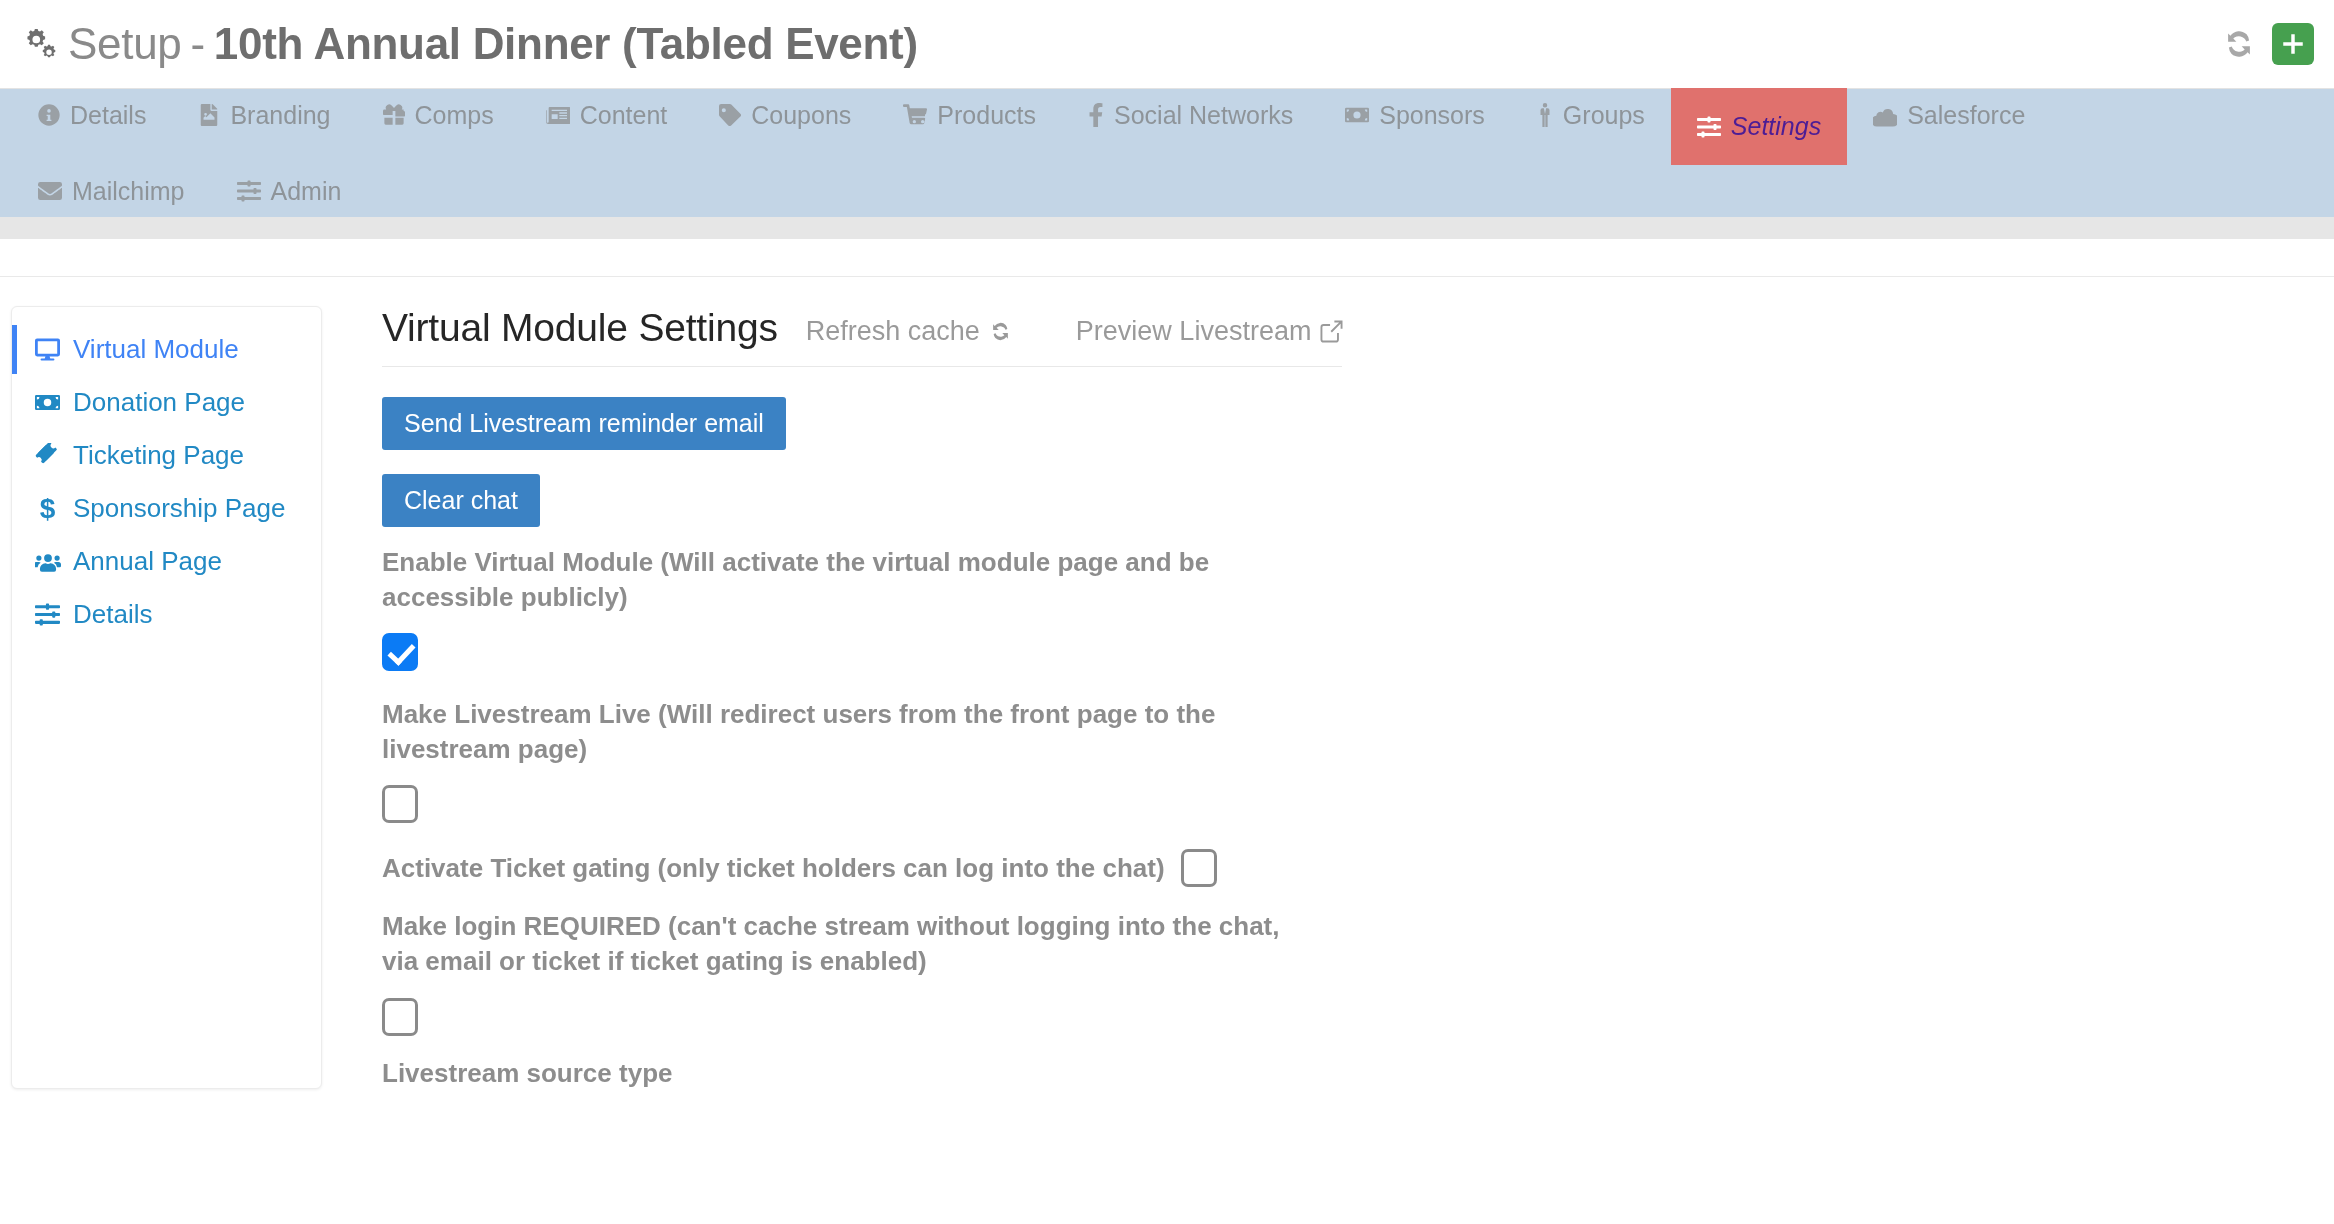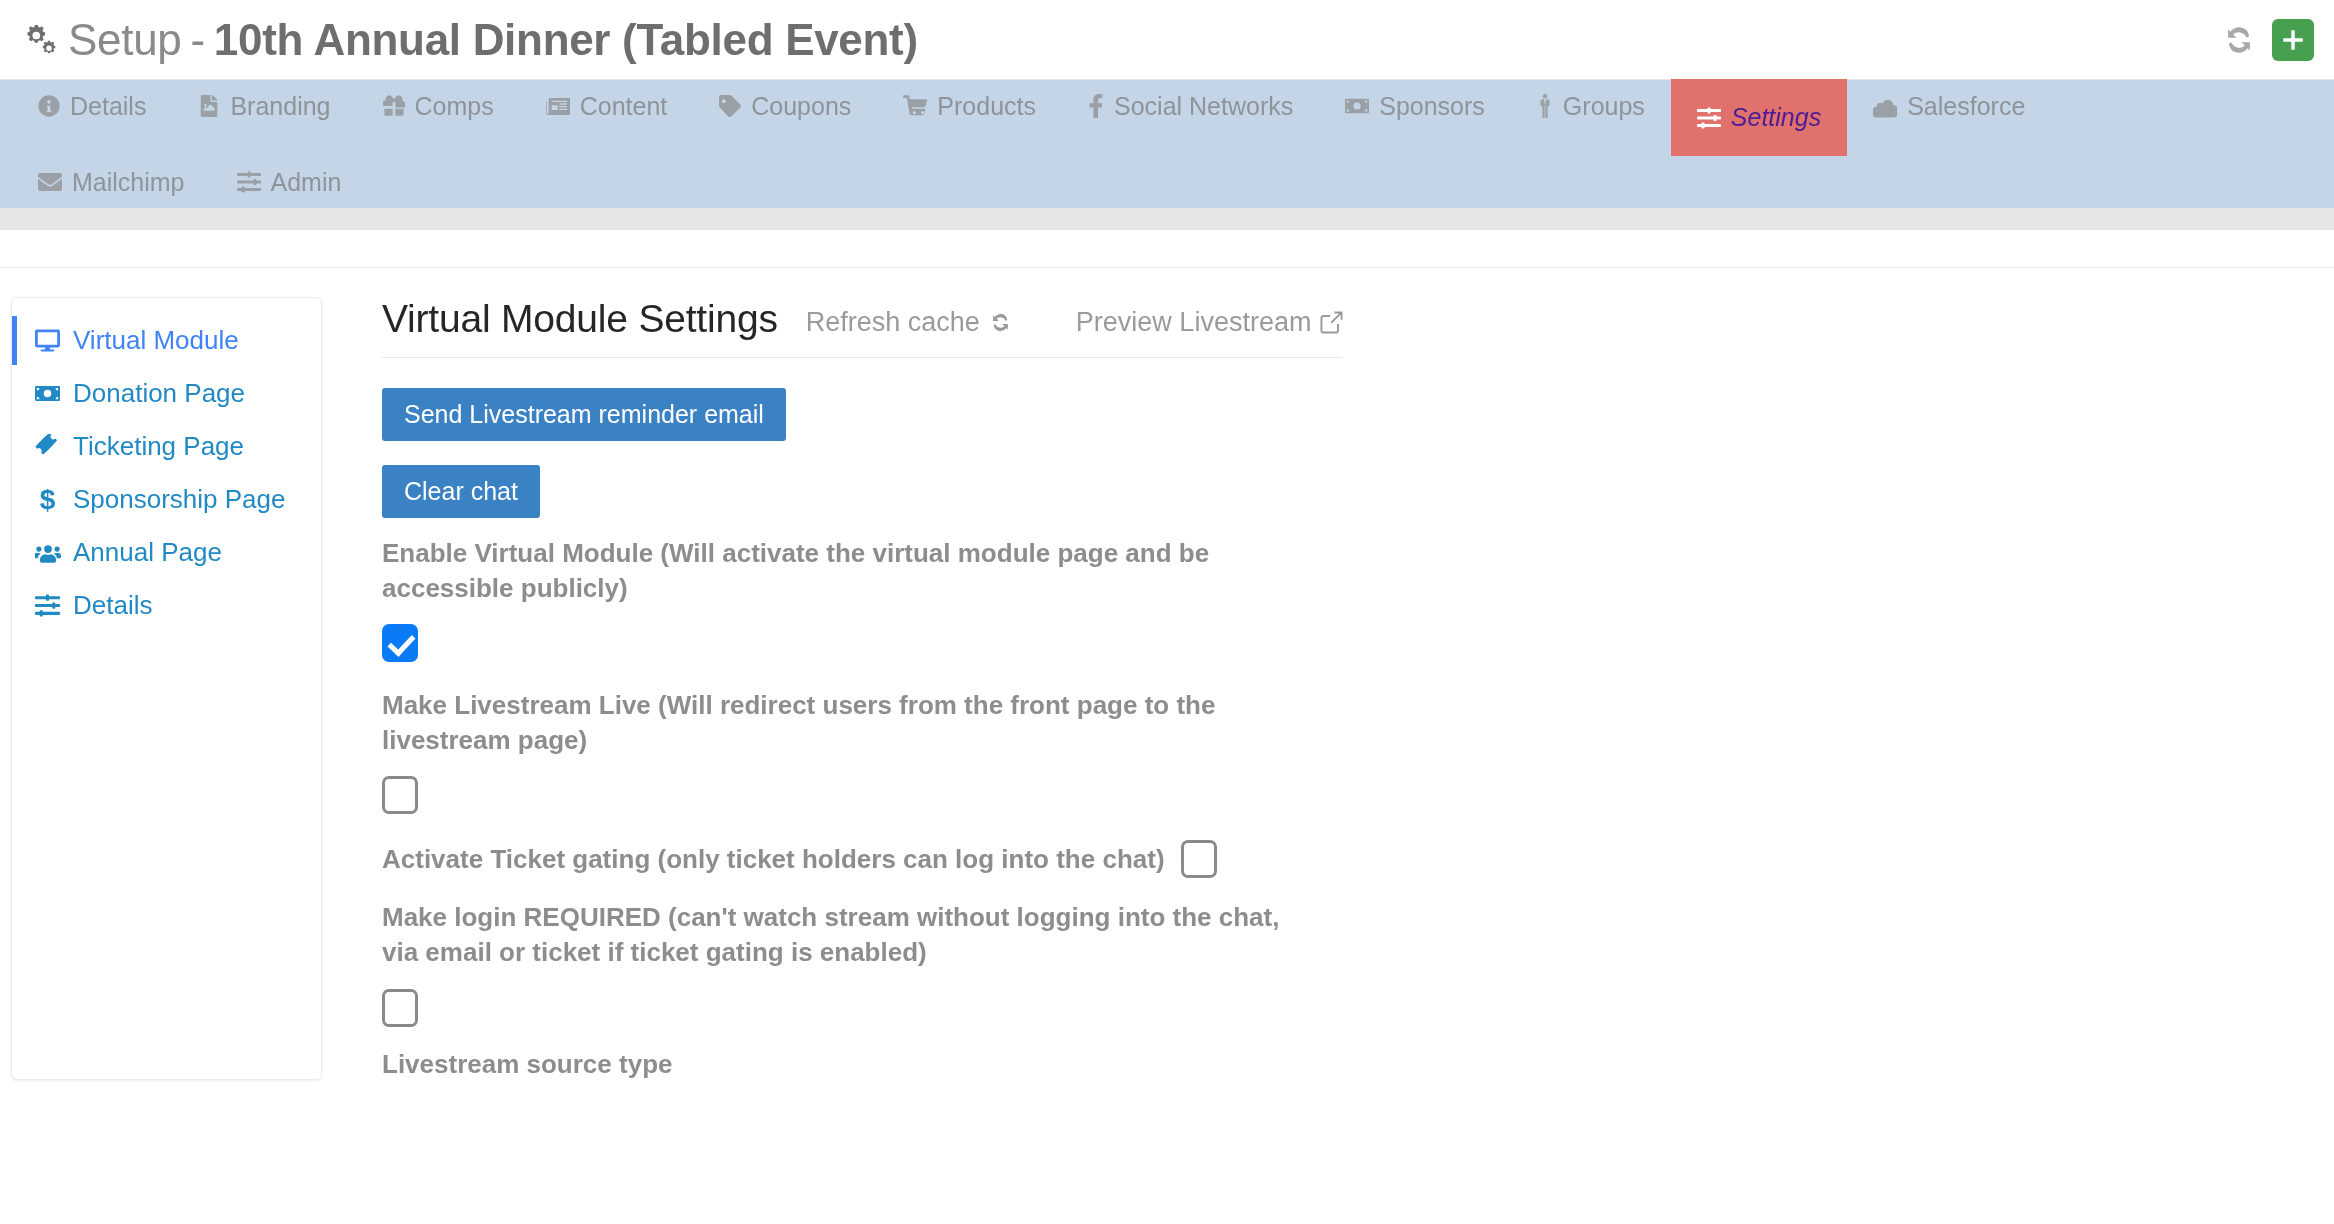--- a/index.html
+++ b/index.html
@@ -11,21 +11,21 @@
   }
   body {
     width: 2334px;
     height: 1224px;
     overflow: hidden;
     position: relative;
   }
 
   
   .app-header {
-    height: 79px;
+    height: 88px;
     background: #ffffff;
     display: flex;
     align-items: center;
     padding: 0 28px 0 22px;
     position: relative;
   }
   .app-title {
     display: flex;
     align-items: baseline;
     font-size: 44px;
@@ -550,21 +550,21 @@
       </div>
 
       <div class="field-group">
         <div class="field-label inline-row">
           <span>Activate Ticket gating (only ticket holders can log into the chat)</span>
           <span class="cb off"></span>
         </div>
       </div>
 
       <div class="field-group">
-        <div class="field-label">Make login REQUIRED (can't watch stream without logging into the chat, via email or ticket if ticket gating is enabled)</div>
+        <div class="field-label">Make login REQUIRED (can't cache stream without logging into the chat, via email or ticket if ticket gating is enabled)</div>
         <div class="cb-block">
           <span class="cb off"></span>
         </div>
       </div>
 
       <div class="truncated-label">Livestream source type</div>
 
     </div>
   </div>
 </div>

